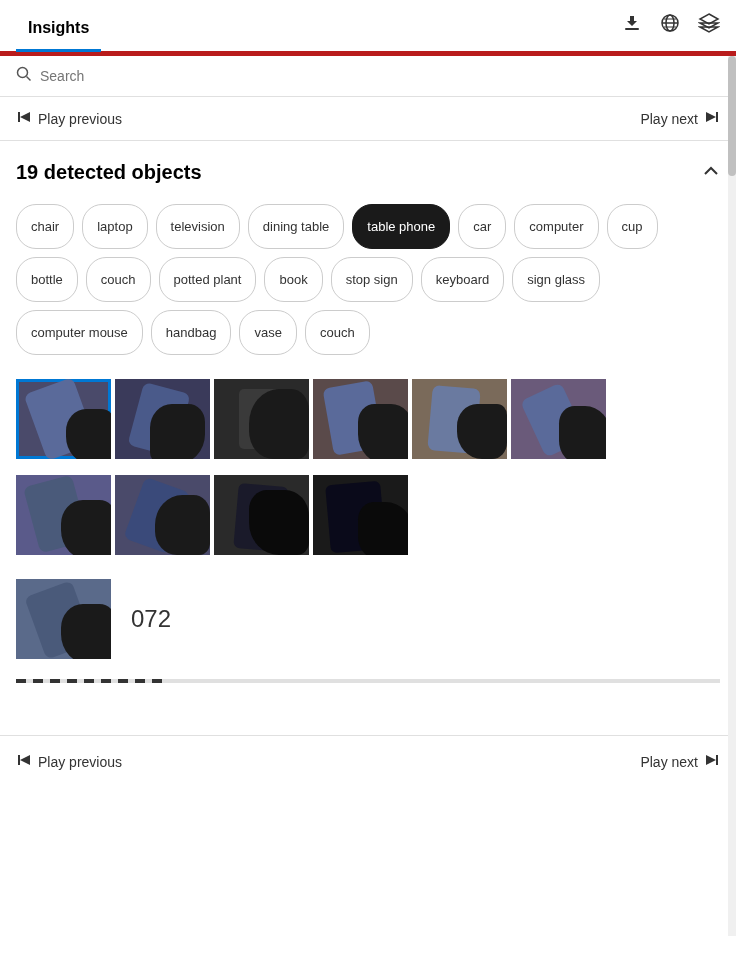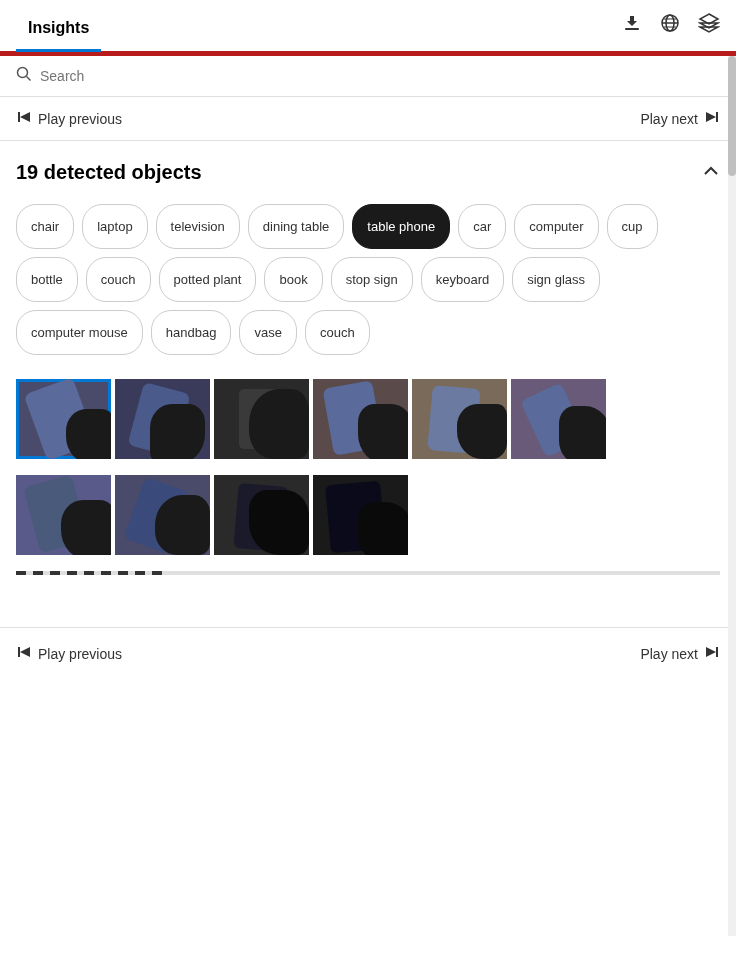--- a/index.html
+++ b/index.html
@@ -400,20 +400,29 @@
       </div>
     </div>
     <div class="thumb-placeholder">
       <div class="thumb-inner" style="background:#1a1a1a;">
         <div style="position:absolute;top:8px;left:15px;width:55px;height:68px;background:#0a0a1a;border-radius:6px;transform:rotate(-5deg);"></div>
         <div style="position:absolute;bottom:-5px;right:-5px;width:55px;height:58px;background:#0a0a0a;border-radius:30% 50% 20% 40%;"></div>
       </div>
     </div>
   </div>
 
+  <div class="timestamp-section">
+    <div class="timestamp-thumb">
+      <div style="width:100%;height:100%;position:relative;background:#5a6a8a;overflow:hidden;">
+        <div style="position:absolute;top:8px;left:18px;width:50px;height:66px;background:#4a5a7a;border-radius:7px;transform:rotate(-20deg);"></div>
+        <div style="position:absolute;bottom:-5px;right:-5px;width:55px;height:60px;background:#1a1a1a;border-radius:40% 30% 20% 50%;"></div>
+      </div>
+    </div>
+    <span class="timestamp-label">072</span>
+  </div>
 
   <div class="progress-section">
     <div class="progress-bar-track">
       <div style="display:flex;gap:2px;height:100%;">
         <div style="height:100%;width:10px;background:#333;"></div>
         <div style="height:100%;width:3px;background:#e0e0e0;"></div>
         <div style="height:100%;width:10px;background:#333;"></div>
         <div style="height:100%;width:3px;background:#e0e0e0;"></div>
         <div style="height:100%;width:10px;background:#333;"></div>
         <div style="height:100%;width:3px;background:#e0e0e0;"></div>

